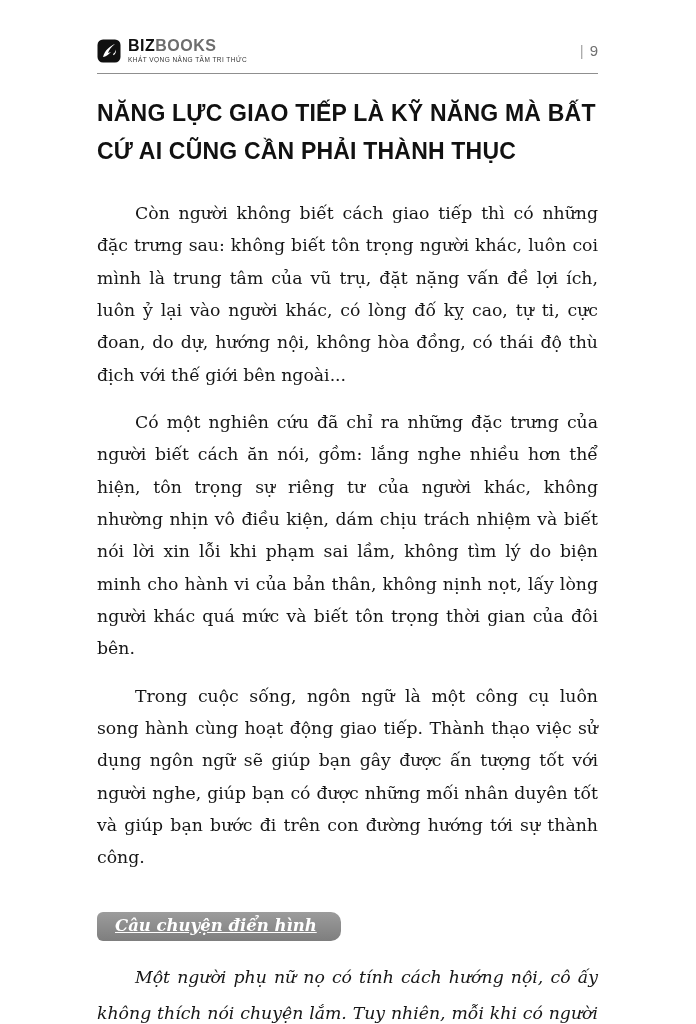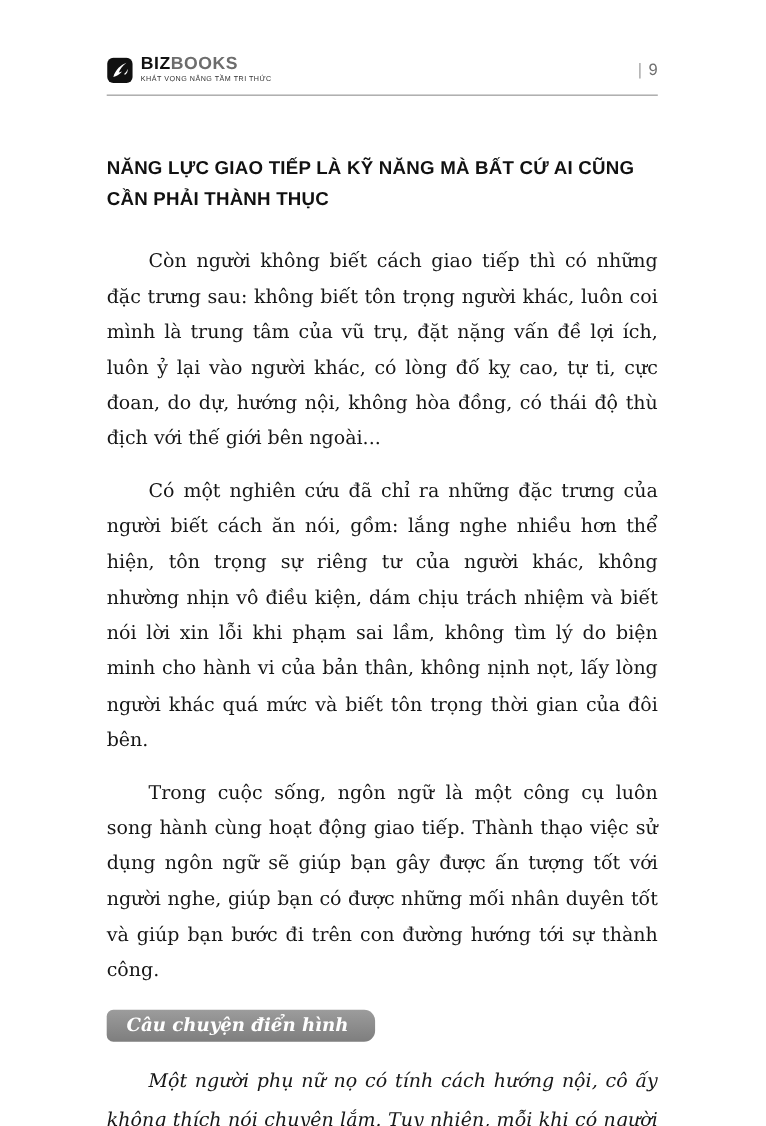--- a/index.html
+++ b/index.html
@@ -7,21 +7,21 @@
     padding: 0;
     background: #ffffff;
     width: 696px;
     height: 1024px;
     overflow: hidden;
   }
   .page {
     box-sizing: border-box;
     width: 696px;
     height: 824px;
-    padding: 51px 98px 0 97px;
+    padding: 38px 98px 0 97px;
     background: #ffffff;
     font-family: "DejaVu Serif", "Liberation Serif", serif;
     color: #1a1a1a;
   }
   
   .header {
     display: flex;
     justify-content: space-between;
     align-items: center;
     border-bottom: 1.5px solid #8f8f8f;
@@ -62,47 +62,48 @@
     color: #6f6f6f;
     display: flex;
     align-items: center;
     gap: 6px;
   }
   .page-number .bar { color: #a5a5a5; font-weight: 400; }
   
   .chapter-title {
     font-family: "Liberation Sans", "DejaVu Sans", sans-serif;
     font-weight: 700;
-    font-size: 17px;
+    font-size: 23px;
     line-height: 1.68;
     letter-spacing: 0.2px;
     color: #111111;
-    margin: 52px 0 26px 0;
+    margin: 20px 0 26px 0;
   }
   
   .body-text p {
     font-size: 17.3px;
     line-height: 1.87;
     text-align: justify;
     text-indent: 38px;
     margin: 0 0 15px 0;
     color: #161616;
   }
   
   .story-badge {
     display: inline-block;
-    margin: 4px 0 10px 0;
+    margin: 23px 0 10px 0;
     padding: 4px 24px 6px 18px;
     background: linear-gradient(#9c9c9c, #7e7e7e);
     border-radius: 6px 10px 10px 6px;
     color: #ffffff;
     font-style: italic;
     font-weight: 700;
     font-size: 16.5px;
     font-family: "DejaVu Serif", "Liberation Serif", serif;
+    text-decoration: underline;
   }
   
   .story-text p {
     font-style: italic;
     font-size: 17.3px;
     line-height: 2.12;
     text-align: justify;
     text-indent: 38px;
     margin: 8px 0 0 0;
     color: #161616;

